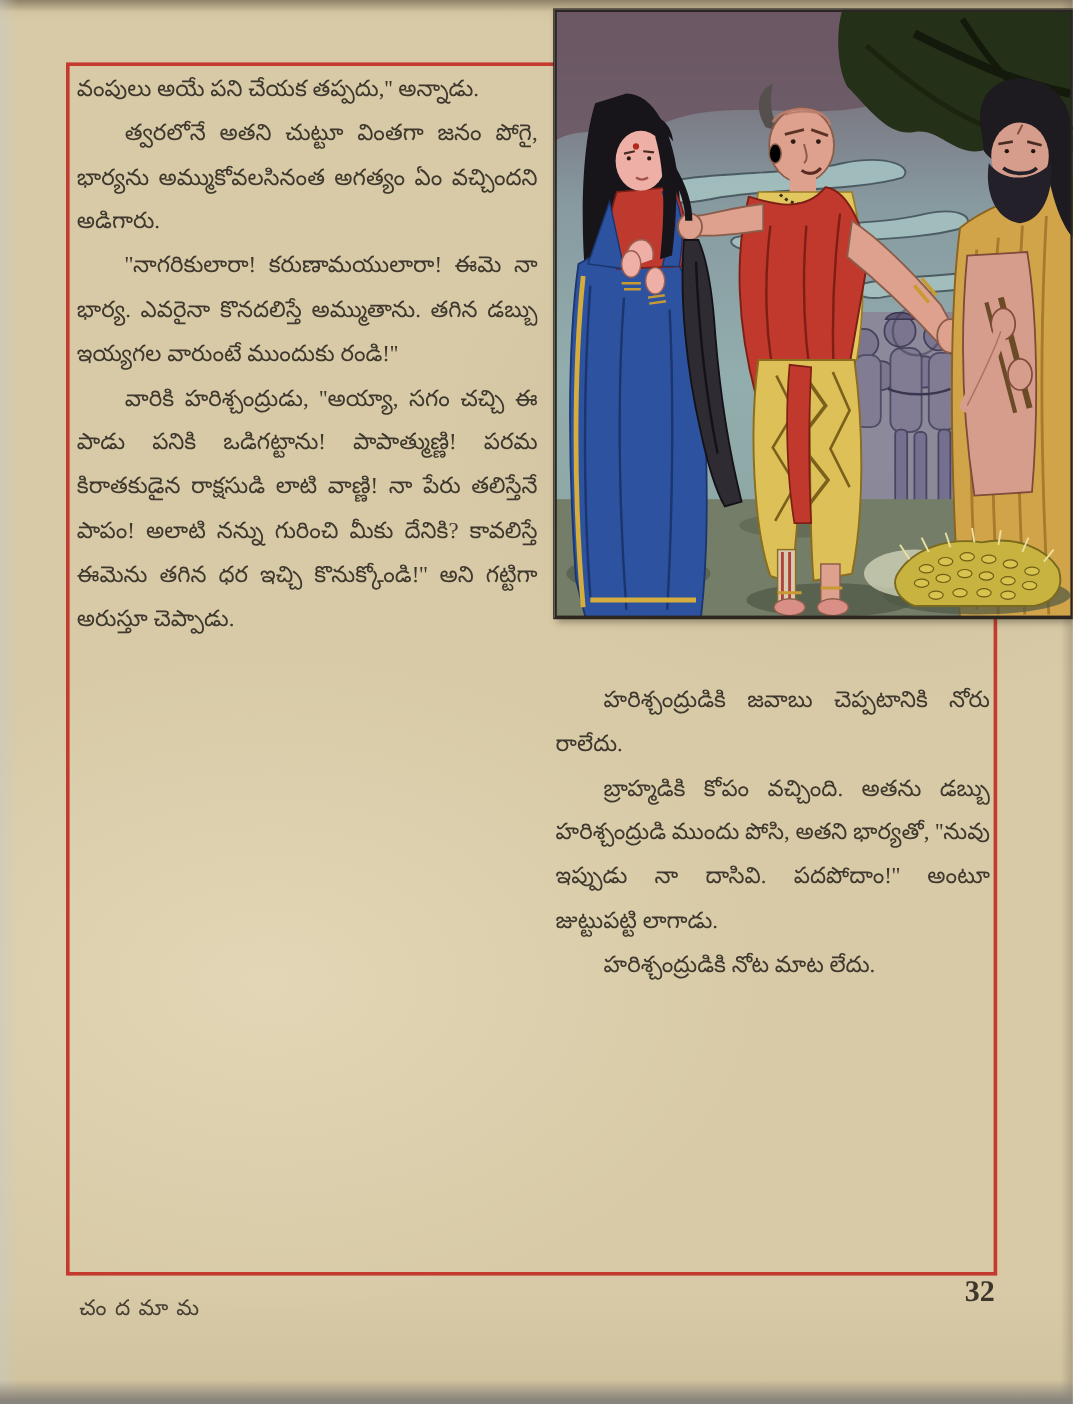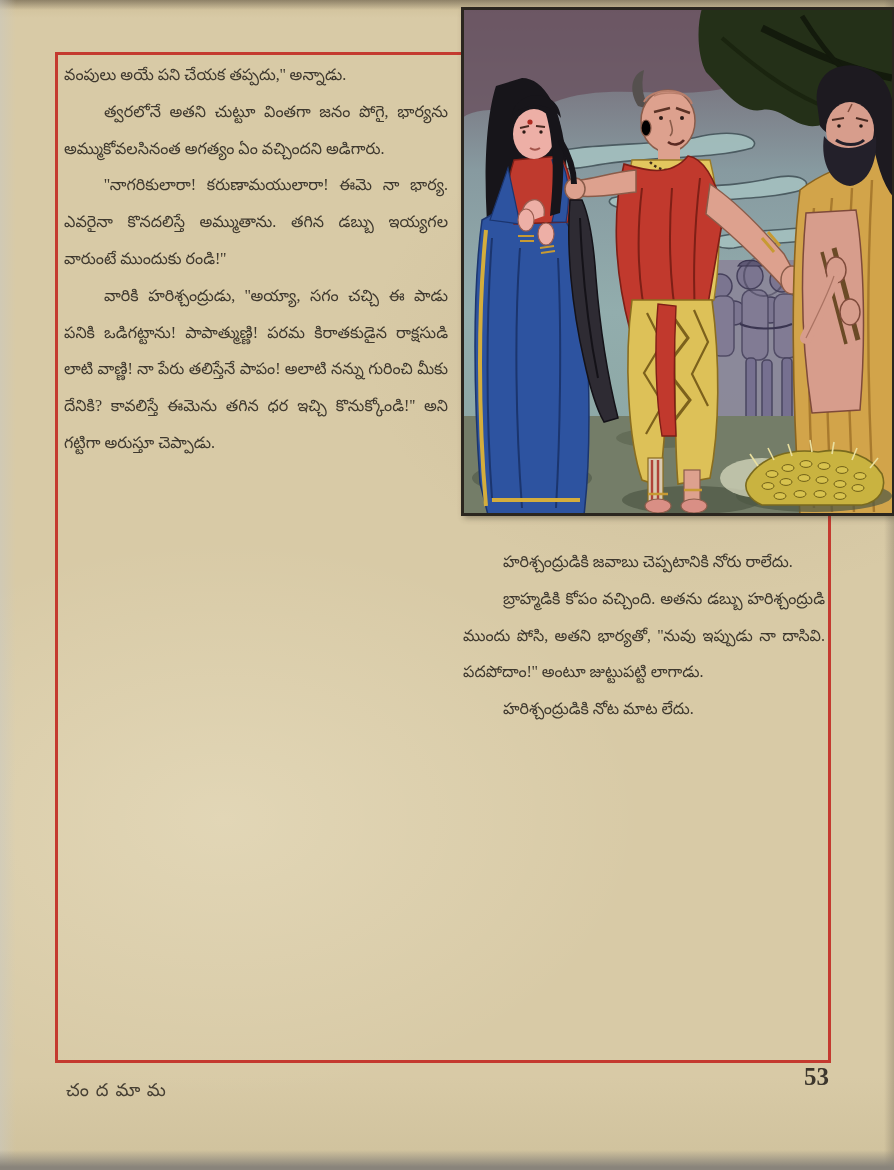--- a/index.html
+++ b/index.html
@@ -24,27 +24,27 @@
   .edge-right{position:absolute;right:0;top:0;width:10px;height:100%;
     background:linear-gradient(270deg,rgba(110,100,85,.35),rgba(110,100,85,0));}
 
   .red-frame{
     position:absolute;left:55px;top:52px;width:770px;height:1005px;
     border:3px solid #c43a2f;
   }
 
   .col{
     position:absolute;color:#3e382e;
-    font-size:16px;line-height:36.8px;
+    font-size:19px;line-height:36.8px;
     text-align:justify;
   }
   .col p{margin:0;text-indent:40px;}
   .col p.cont{text-indent:0;}
   .col-left{left:64px;top:57px;width:384px;height:996px;overflow:hidden;}
-  .col-right{left:463px;top:544px;width:362px;height:510px;overflow:hidden;}
+  .col-right{left:463px;top:566px;width:362px;height:510px;overflow:hidden;}
 
   .illus{
     position:absolute;left:462px;top:8px;width:432px;height:507px;
     box-shadow:0 0 0 1px #2b261f, 2px 3px 6px rgba(60,50,35,.45);
     background:#8fa9ab;
   }
   .illus svg{display:block;width:100%;height:100%;}
 
   .footer-name{
     position:absolute;left:66px;top:1080px;
@@ -266,16 +266,16 @@
             <path d="M390,452 L395,440"></path>
           <path d="M408,460 L416,450"></path>
         </g>
       </g>
 
       <rect x="1" y="1" width="430" height="505" fill="none" stroke="#2b261f" stroke-width="2"></rect>
     </svg>
   </div>
 
   <div class="footer-name">చందమామ</div>
-  <div class="footer-page">53</div>
+  <div class="footer-page">32</div>
 
   <div class="edge-bottom"></div>
 </div>
 
 </body></html>

